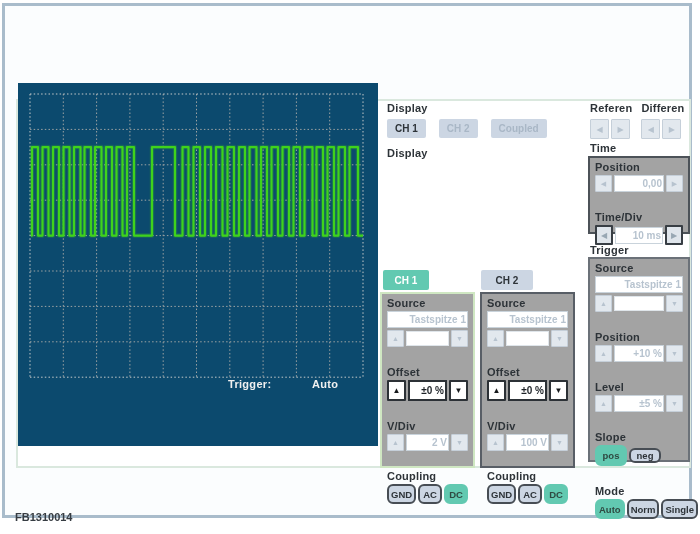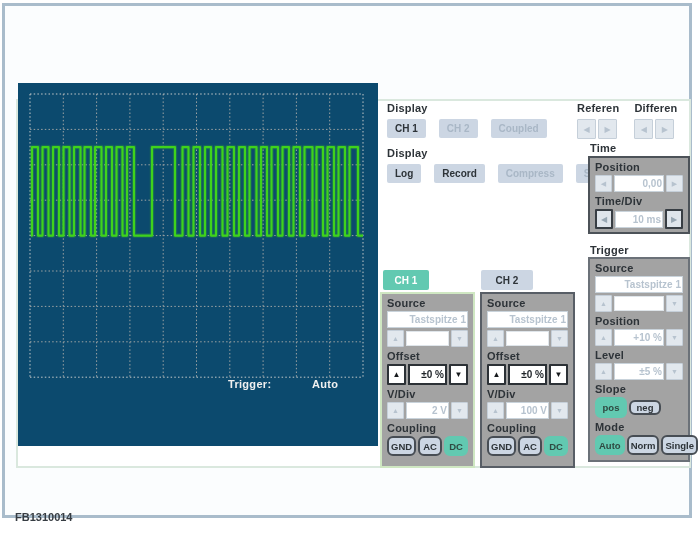--- a/index.html
+++ b/index.html
@@ -42,28 +42,28 @@
        font:bold 10px "Liberation Sans",sans-serif;cursor:default}
   .tab-ch1{left:378px;top:264px;width:46px;background:#62c9b1;color:#fff}
   .tab-ch2{left:476px;top:264px;width:52px;background:#ccd6e3;color:#2d3338}
 
   .panel{position:absolute;background:#a3a3a3;padding:3px 5px}
   .p-ch1{left:375px;top:286px;width:95px;height:176px;border:2px solid #cfe7c2}
   .p-ch2{left:475px;top:286px;width:95px;height:176px;border:2px solid #585e66}
   .p-time{left:583px;top:150px;width:102px;height:78px;border:2px solid #4c5258}
   .p-trig{left:583px;top:251px;width:102px;height:205px;border:2px solid #6b7178}
   .srow{display:flex;gap:2px;align-items:center;margin-top:2px}
-  .panel .lbl{margin-top:3px}
+  .panel .lbl{margin-top:19px}
   .panel .lbl:first-child{margin-top:0}
 
   .sect-display{position:absolute;left:382px;top:96px}
   .sect-display .row{margin-top:5px}
   .sect-display .lbl + .row{margin-top:5px}
   .lbl2{margin-top:9px}
-  .sect-refdiff{position:absolute;left:572px;top:96px;display:flex;gap:15px}
+  .sect-refdiff{position:absolute;left:585px;top:96px;display:flex;gap:9px}
   .refgrp .row{gap:2px;margin-top:5px}
   .sect-lbl-time{position:absolute;left:585px;top:136px}
   .sect-lbl-trig{position:absolute;left:585px;top:238px}
 </style>
 </head>
 <body>
 
 <div class="page">
   <div class="frame">
 
@@ -99,26 +99,20 @@
     </div>
 
     <div class="sect-display">
       <div class="lbl">Display</div>
       <div class="row">
         <button class="flat">CH 1</button>
         <button class="flat dim">CH 2</button>
         <button class="flat dim">Coupled</button>
       </div>
       <div class="lbl lbl2">Display</div>
-      <div class="row">
-        <button class="flat">Log</button>
-        <button class="flat">Record</button>
-        <button class="flat dim">Compress</button>
-        <button class="flat dim">Stimuli</button>
-      </div>
     </div>
 
     <div class="sect-refdiff">
       <div class="refgrp">
         <div class="lbl">Referen</div>
         <div class="row">
           <button class="abtn dis big">
               <span>◀</span>
             </button>
           <button class="abtn dis big">

